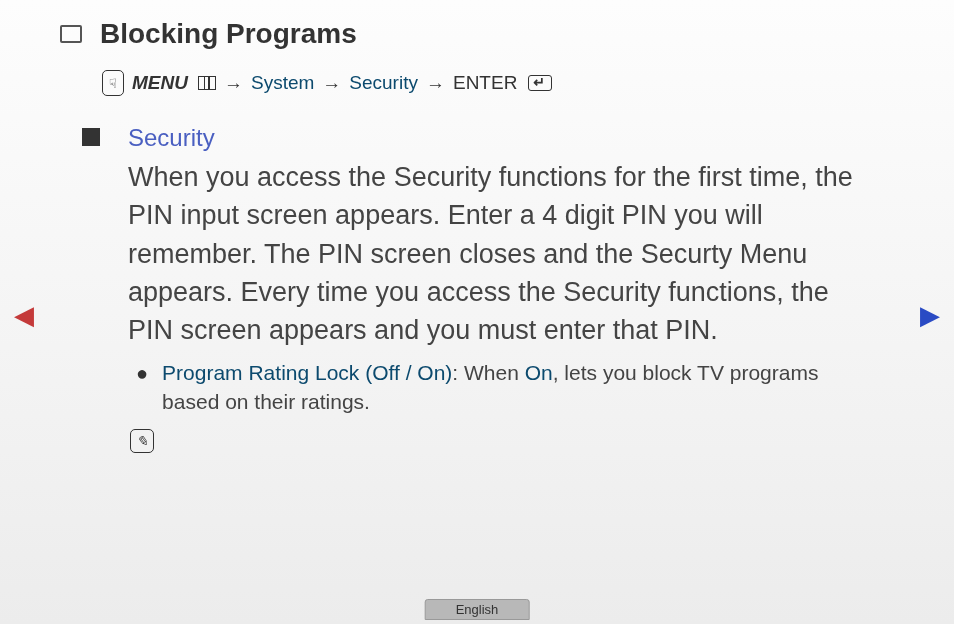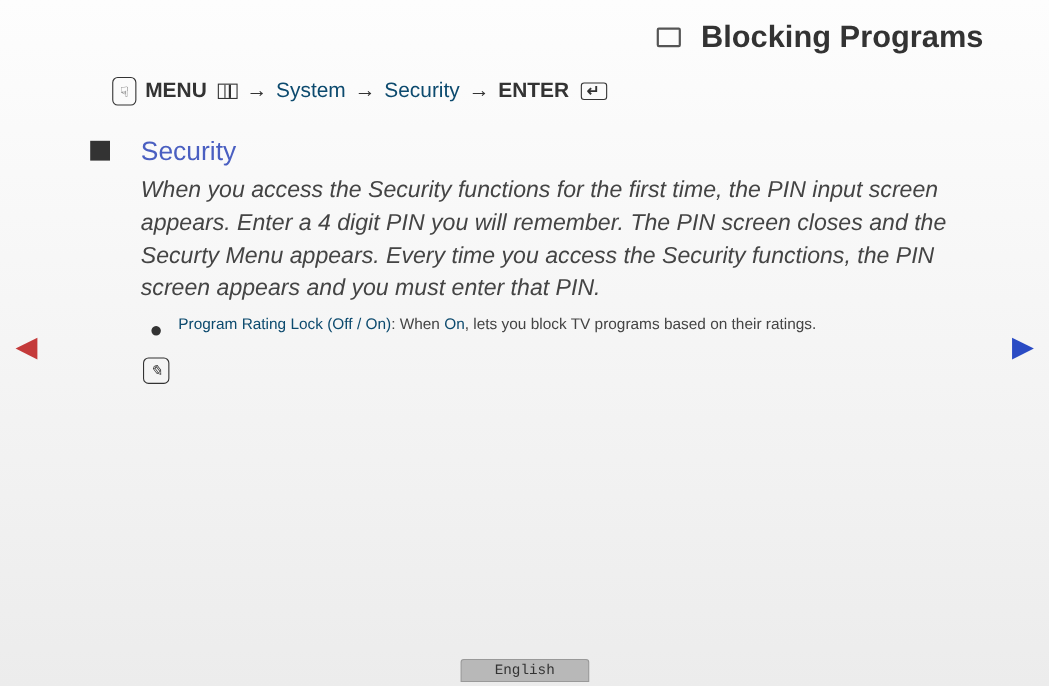--- a/index.html
+++ b/index.html
@@ -12,21 +12,20 @@
       color: #333;
     }
     .content {
       padding: 18px 60px 0 60px;
     }
     .title-row {
       display: flex;
       align-items: center;
       gap: 18px;
       margin-bottom: 20px;
-      justify-content: flex-end;
     }
     .book-icon {
       width: 22px;
       height: 18px;
       border: 2px solid #555;
       border-radius: 2px;
       position: relative;
       flex-shrink: 0;
     }
     .book-icon::after {
@@ -54,21 +53,21 @@
       width: 22px;
       height: 26px;
       border: 1.5px solid #333;
       border-radius: 5px;
       display: flex;
       align-items: center;
       justify-content: center;
       font-size: 13px;
       flex-shrink: 0;
     }
-    .menu-label { font-weight: bold; }
+    .menu-label { font-weight: bold; font-style: italic; }
     .menu-icon {
       display: inline-block;
       width: 18px;
       height: 14px;
       border: 1.5px solid #333;
       position: relative;
       vertical-align: middle;
       margin-left: 2px;
     }
     .menu-icon::before, .menu-icon::after {
@@ -76,21 +75,21 @@
       position: absolute;
       top: 0;
       bottom: 0;
       width: 1.5px;
       background: #333;
     }
     .menu-icon::before { left: 5px; }
     .menu-icon::after { right: 5px; }
     .arrow { color: #333; font-size: 19px; }
     .link { color: #0c4a6e; }
-    .enter-label { font-weight: bold; text-align: right; }
+    .enter-label { font-weight: normal; text-align: right; }
     .enter-icon {
       display: inline-block;
       width: 24px;
       height: 16px;
       border: 1.5px solid #333;
       border-radius: 3px;
       position: relative;
       vertical-align: middle;
       margin-left: 3px;
     }
@@ -120,41 +119,40 @@
       flex: 1;
       padding-right: 20px;
     }
     .section-heading {
       font-size: 24px;
       color: #4a5fc1;
       margin-bottom: 6px;
       font-weight: normal;
     }
     .section-text {
-      font-size: 21px;
+      font-size: 27px;
       line-height: 1.42;
       color: #444;
       margin-bottom: 8px;
-      font-style: italic;
     }
     .bullet-row {
       display: flex;
       align-items: flex-start;
       gap: 14px;
       margin-left: 8px;
       margin-bottom: 10px;
     }
     .dot-bullet {
       font-size: 20px;
       line-height: 1.3;
       margin-top: 2px;
       flex-shrink: 0;
     }
     .bullet-text {
-      font-size: 14px;
+      font-size: 21px;
       line-height: 1.42;
       color: #444;
     }
     .note-row {
       display: flex;
       align-items: flex-start;
       gap: 12px;
       margin-left: 2px;
     }
     .note-icon {
@@ -188,21 +186,20 @@
       position: absolute;
       bottom: 4px;
       left: 50%;
       transform: translateX(-50%);
       background: #b8b8b8;
       border: 1px solid #999;
       border-radius: 3px 3px 0 0;
       padding: 2px 30px;
       font-size: 13px;
       color: #333;
-      font-family: Liberation Mono, monospace;
     }
   </style>
 </head>
 <body>
 
 <div class="content">
   <div class="title-row">
     <div class="book-icon"></div>
     <div class="title">Blocking Programs</div>
   </div>

